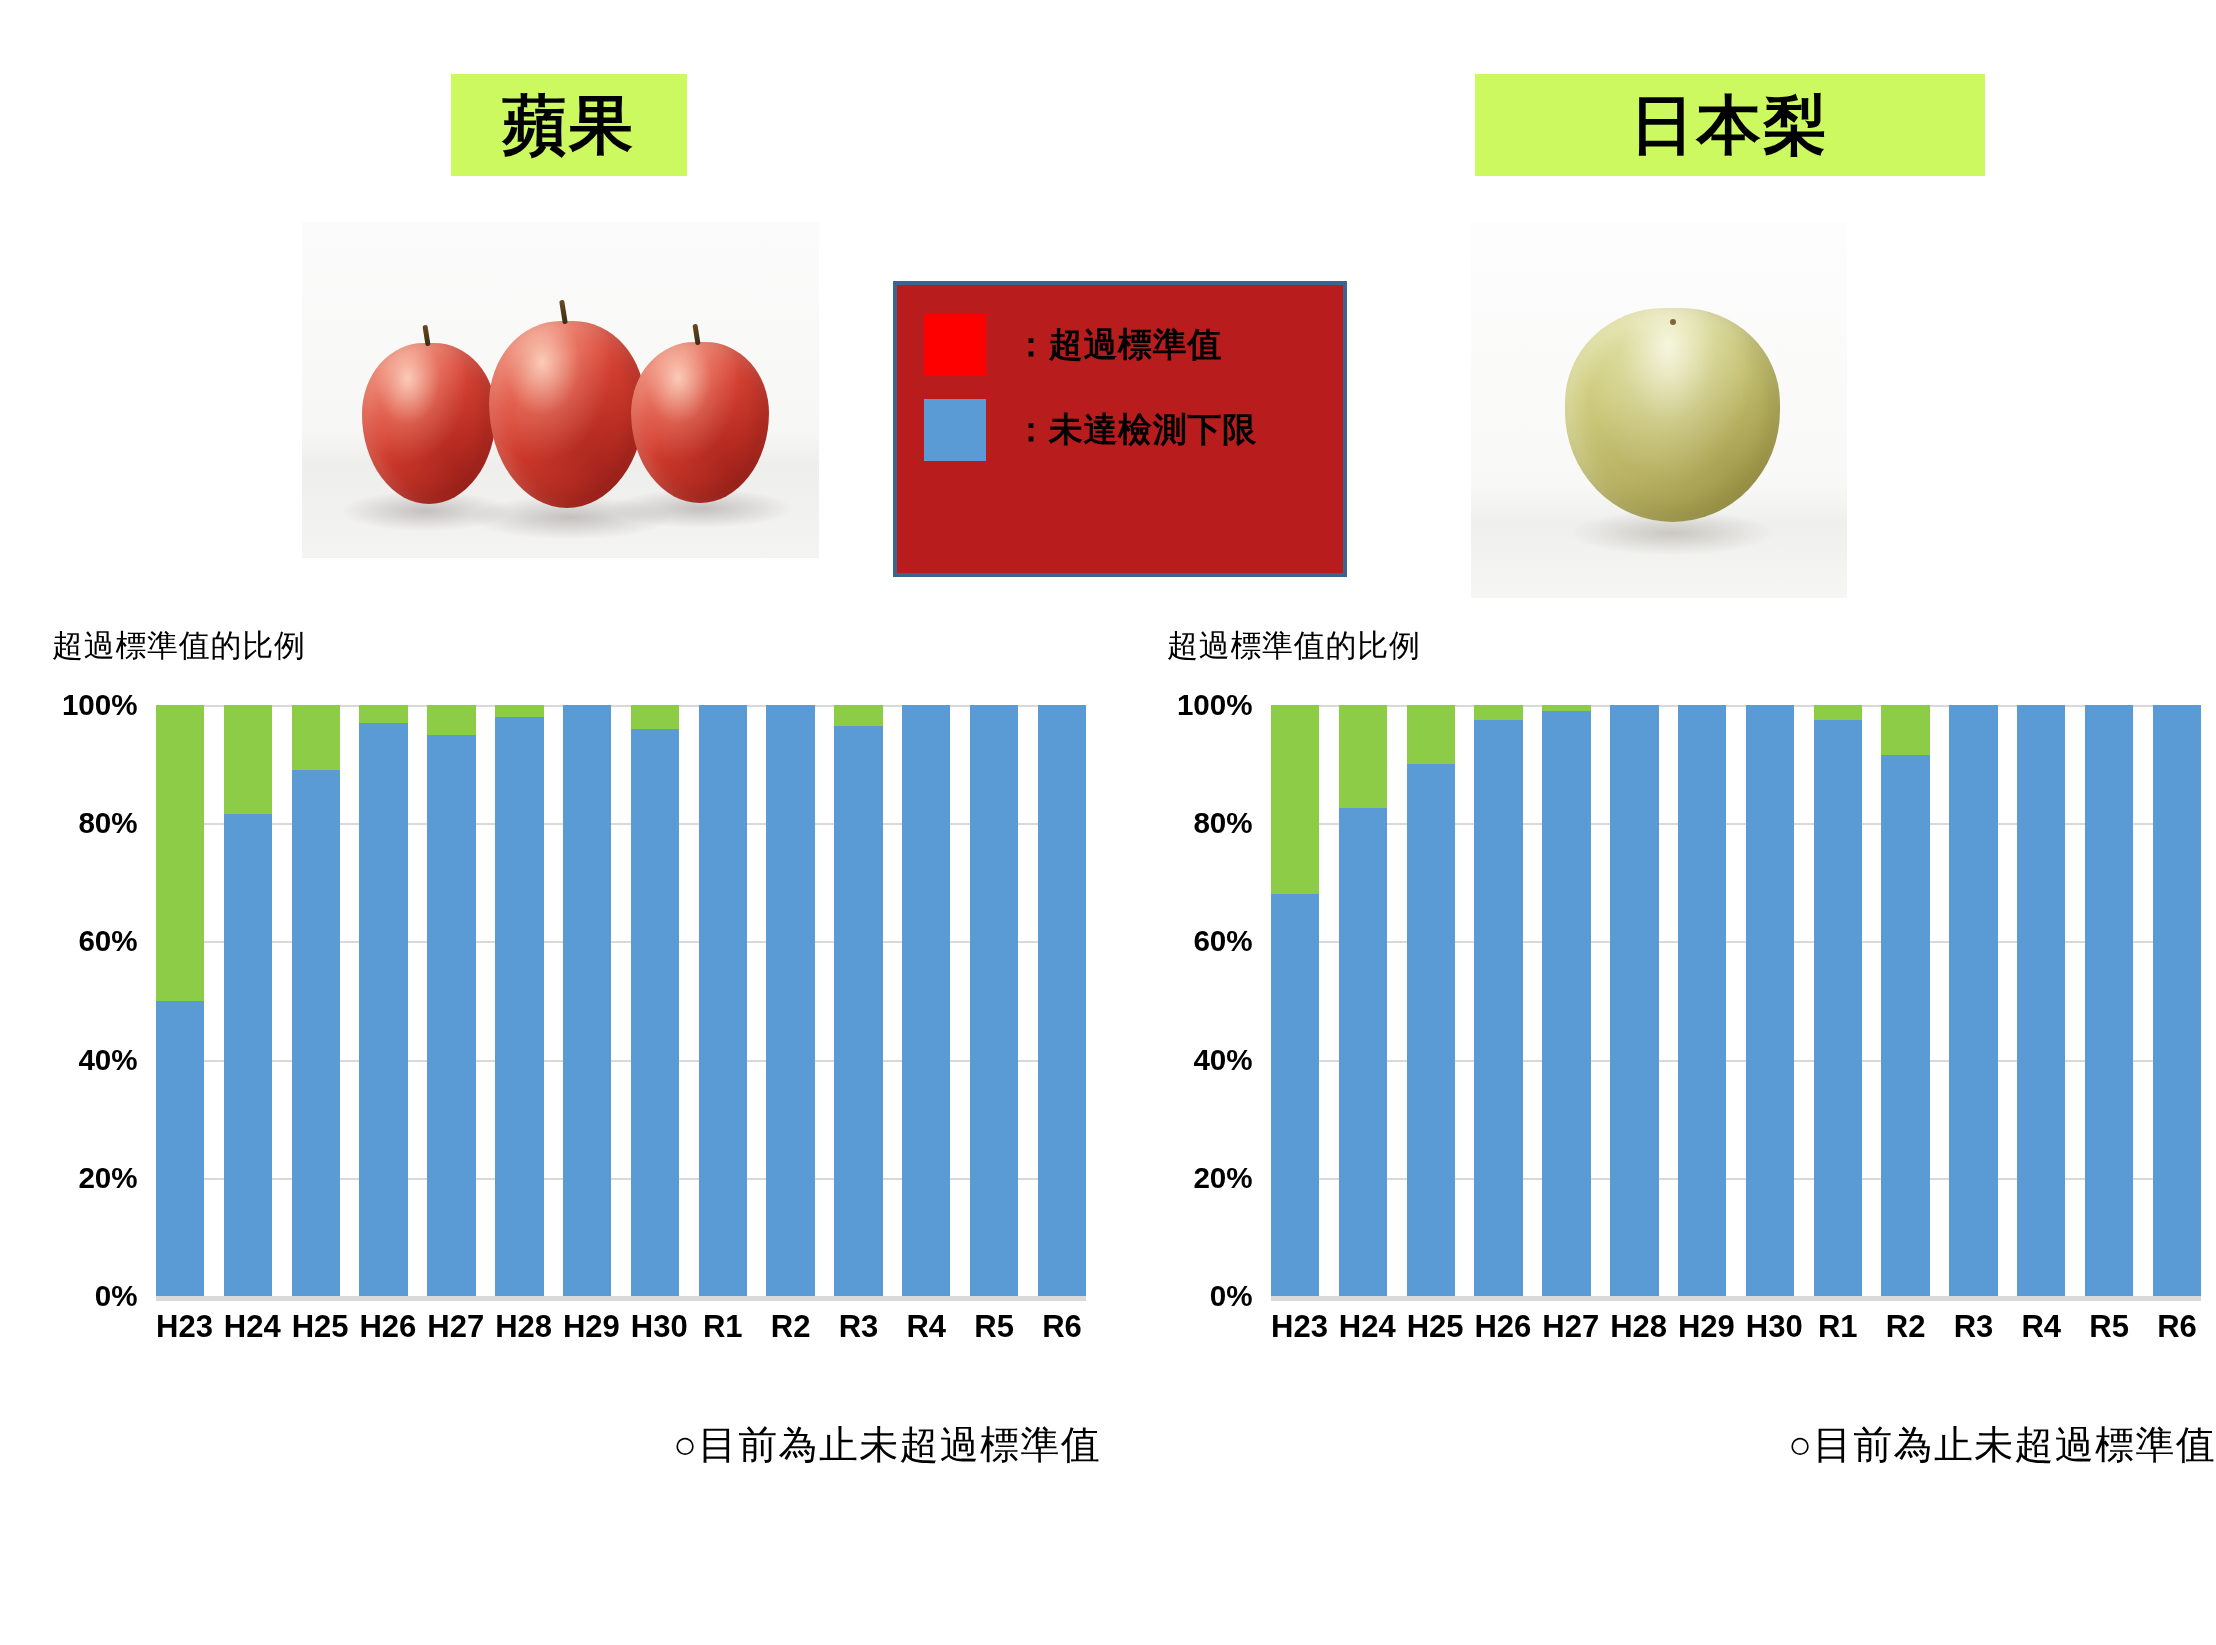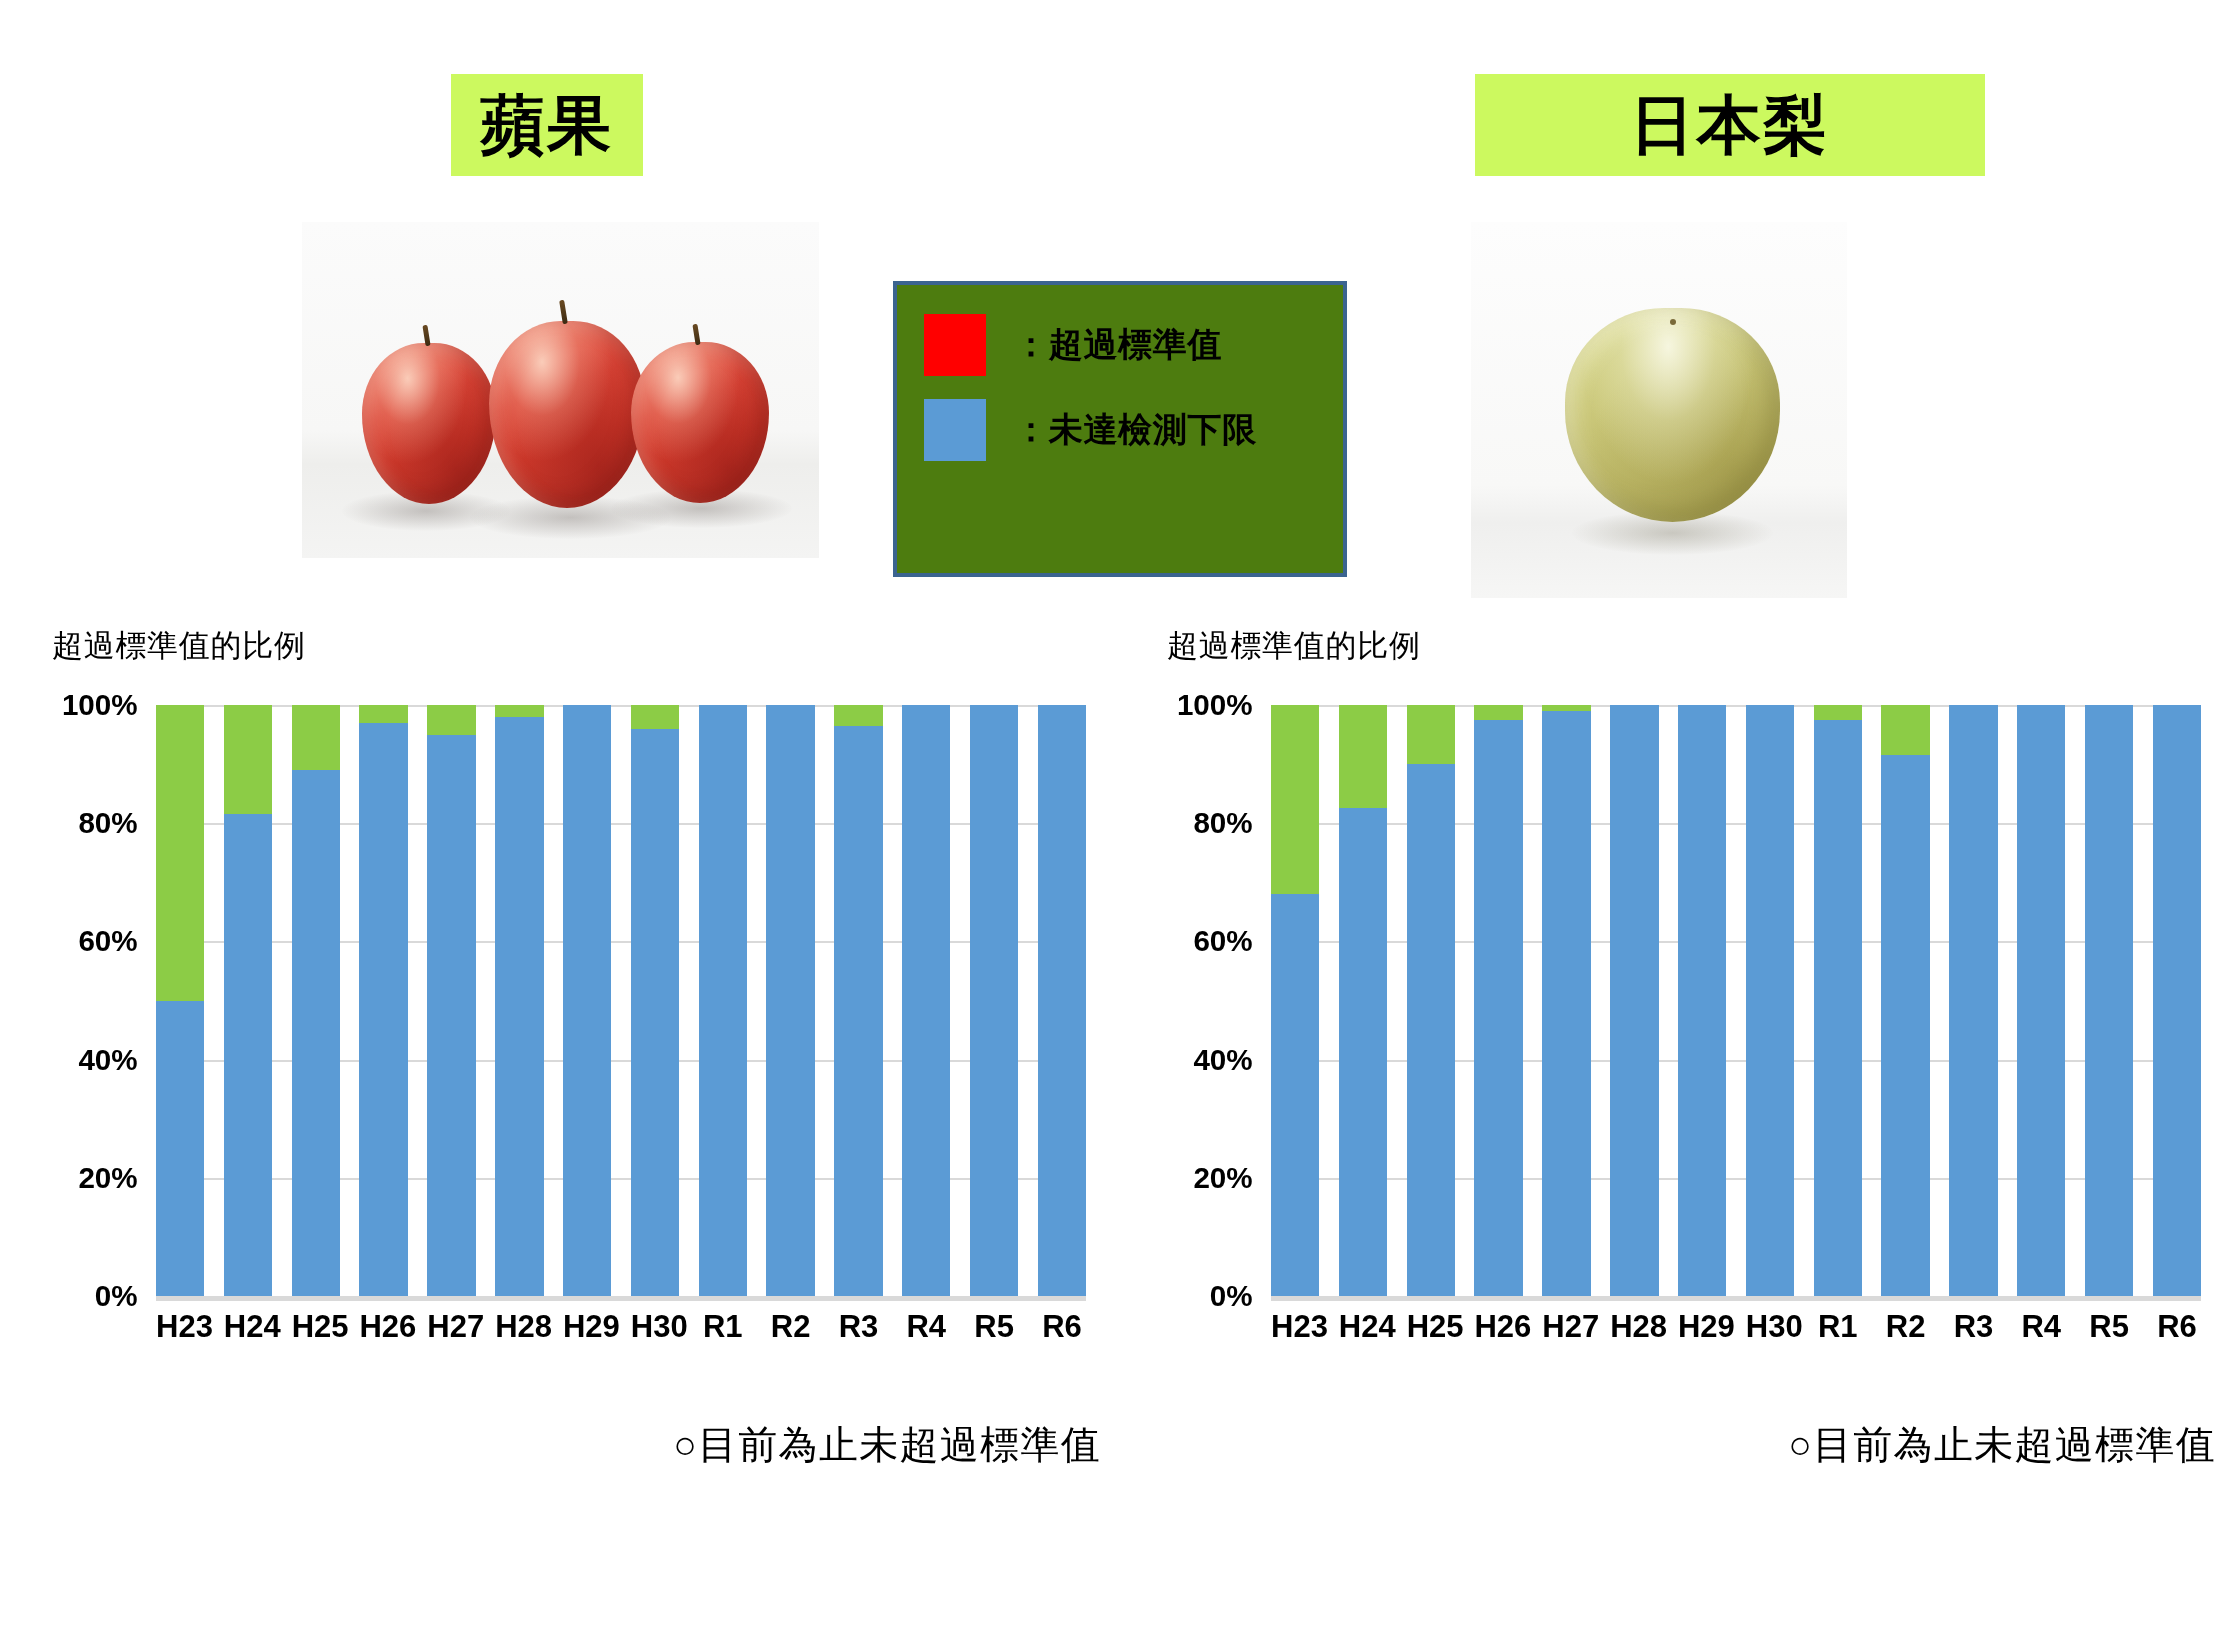--- a/index.html
+++ b/index.html
@@ -23,21 +23,21 @@
     background: #ccf95f;
     display: flex;
     align-items: center;
     justify-content: center;
     font-weight: bold;
     font-size: 64px;
     letter-spacing: 2.7px;
     color: #000;
     line-height: 1;
   }
-  #title-apple  { left: 451px;  top: 74px; width: 192px; height: 102px; }
+  #title-apple  { left: 451px;  top: 74px; width: 236px; height: 102px; }
   #title-pear   { left: 1475px; top: 74px; width: 510px; height: 102px; }
 
   
   .photo-frame {
     position: absolute;
     background: #f3f3f2;
     overflow: hidden;
   }
   #photo-apple { left: 302px;  top: 222px; width: 517px; height: 336px; }
   #photo-pear  { left: 1471px; top: 222px; width: 376px; height: 376px; }
@@ -98,21 +98,21 @@
   }
 
   
   #legend-box {
     position: absolute;
     left: 893px;
     top: 281px;
     width: 454px;
     height: 296px;
     border: 4.7px solid #3b6490;
-    background: #4d7c0f;
+    background: #b91c1c;
     box-sizing: border-box;
     padding: 17.5px 0 0 27px;
   }
   .legend-row {
     display: flex;
     align-items: center;
     height: 85px;
   }
   .legend-swatch {
     width: 62px;

